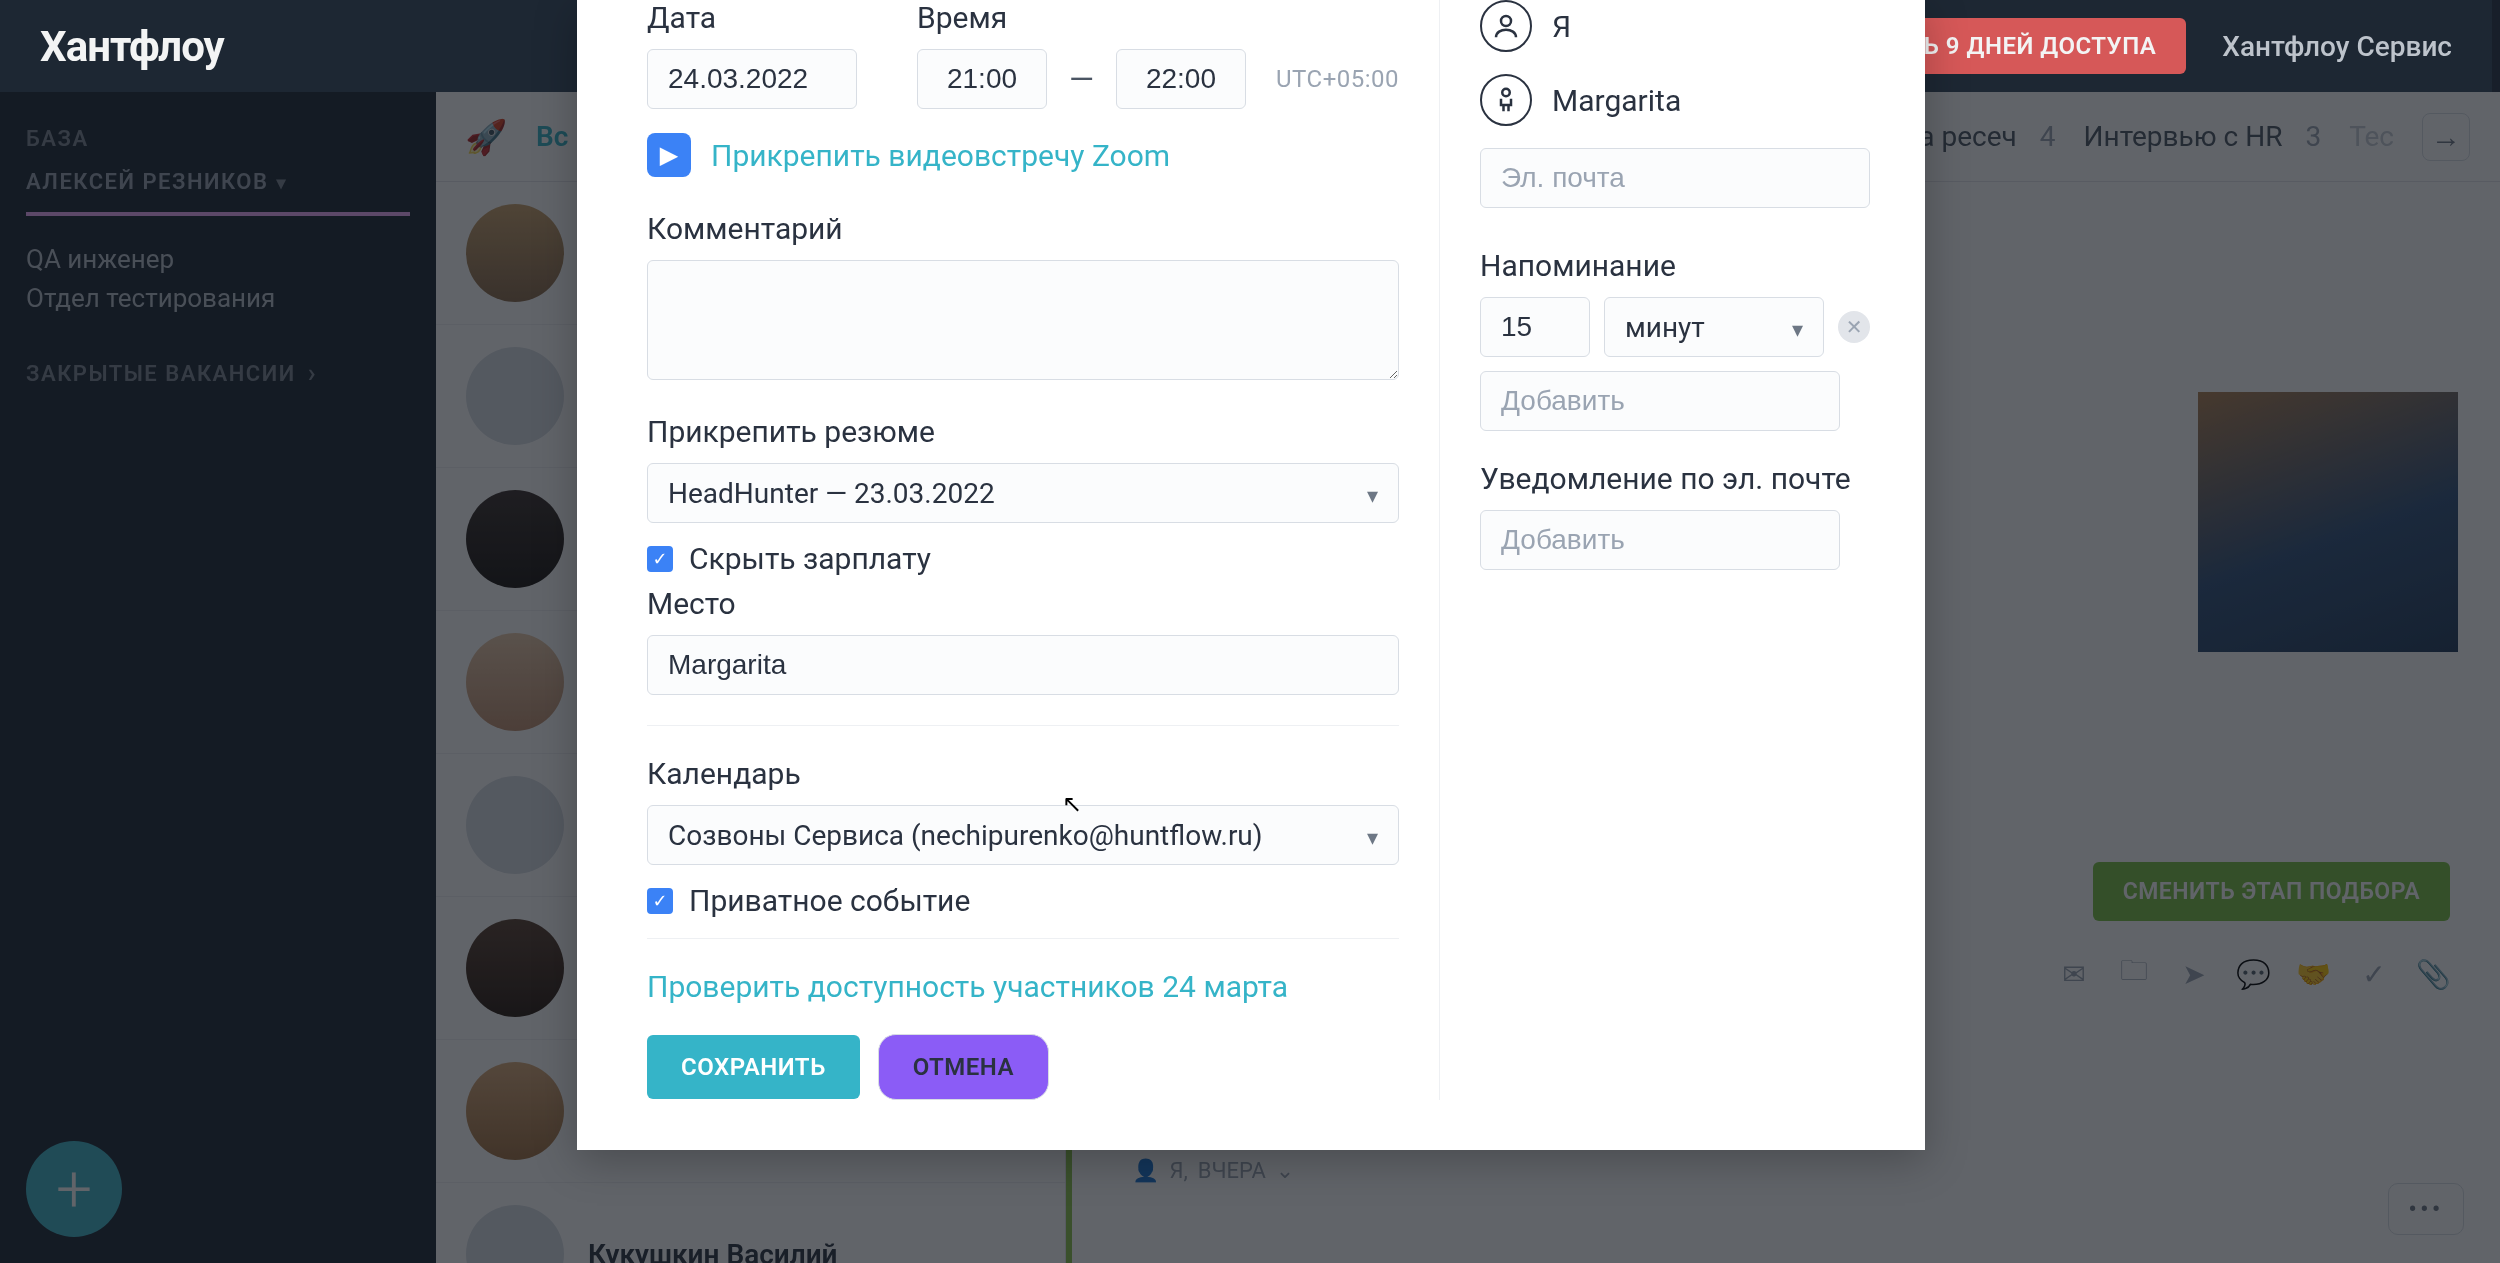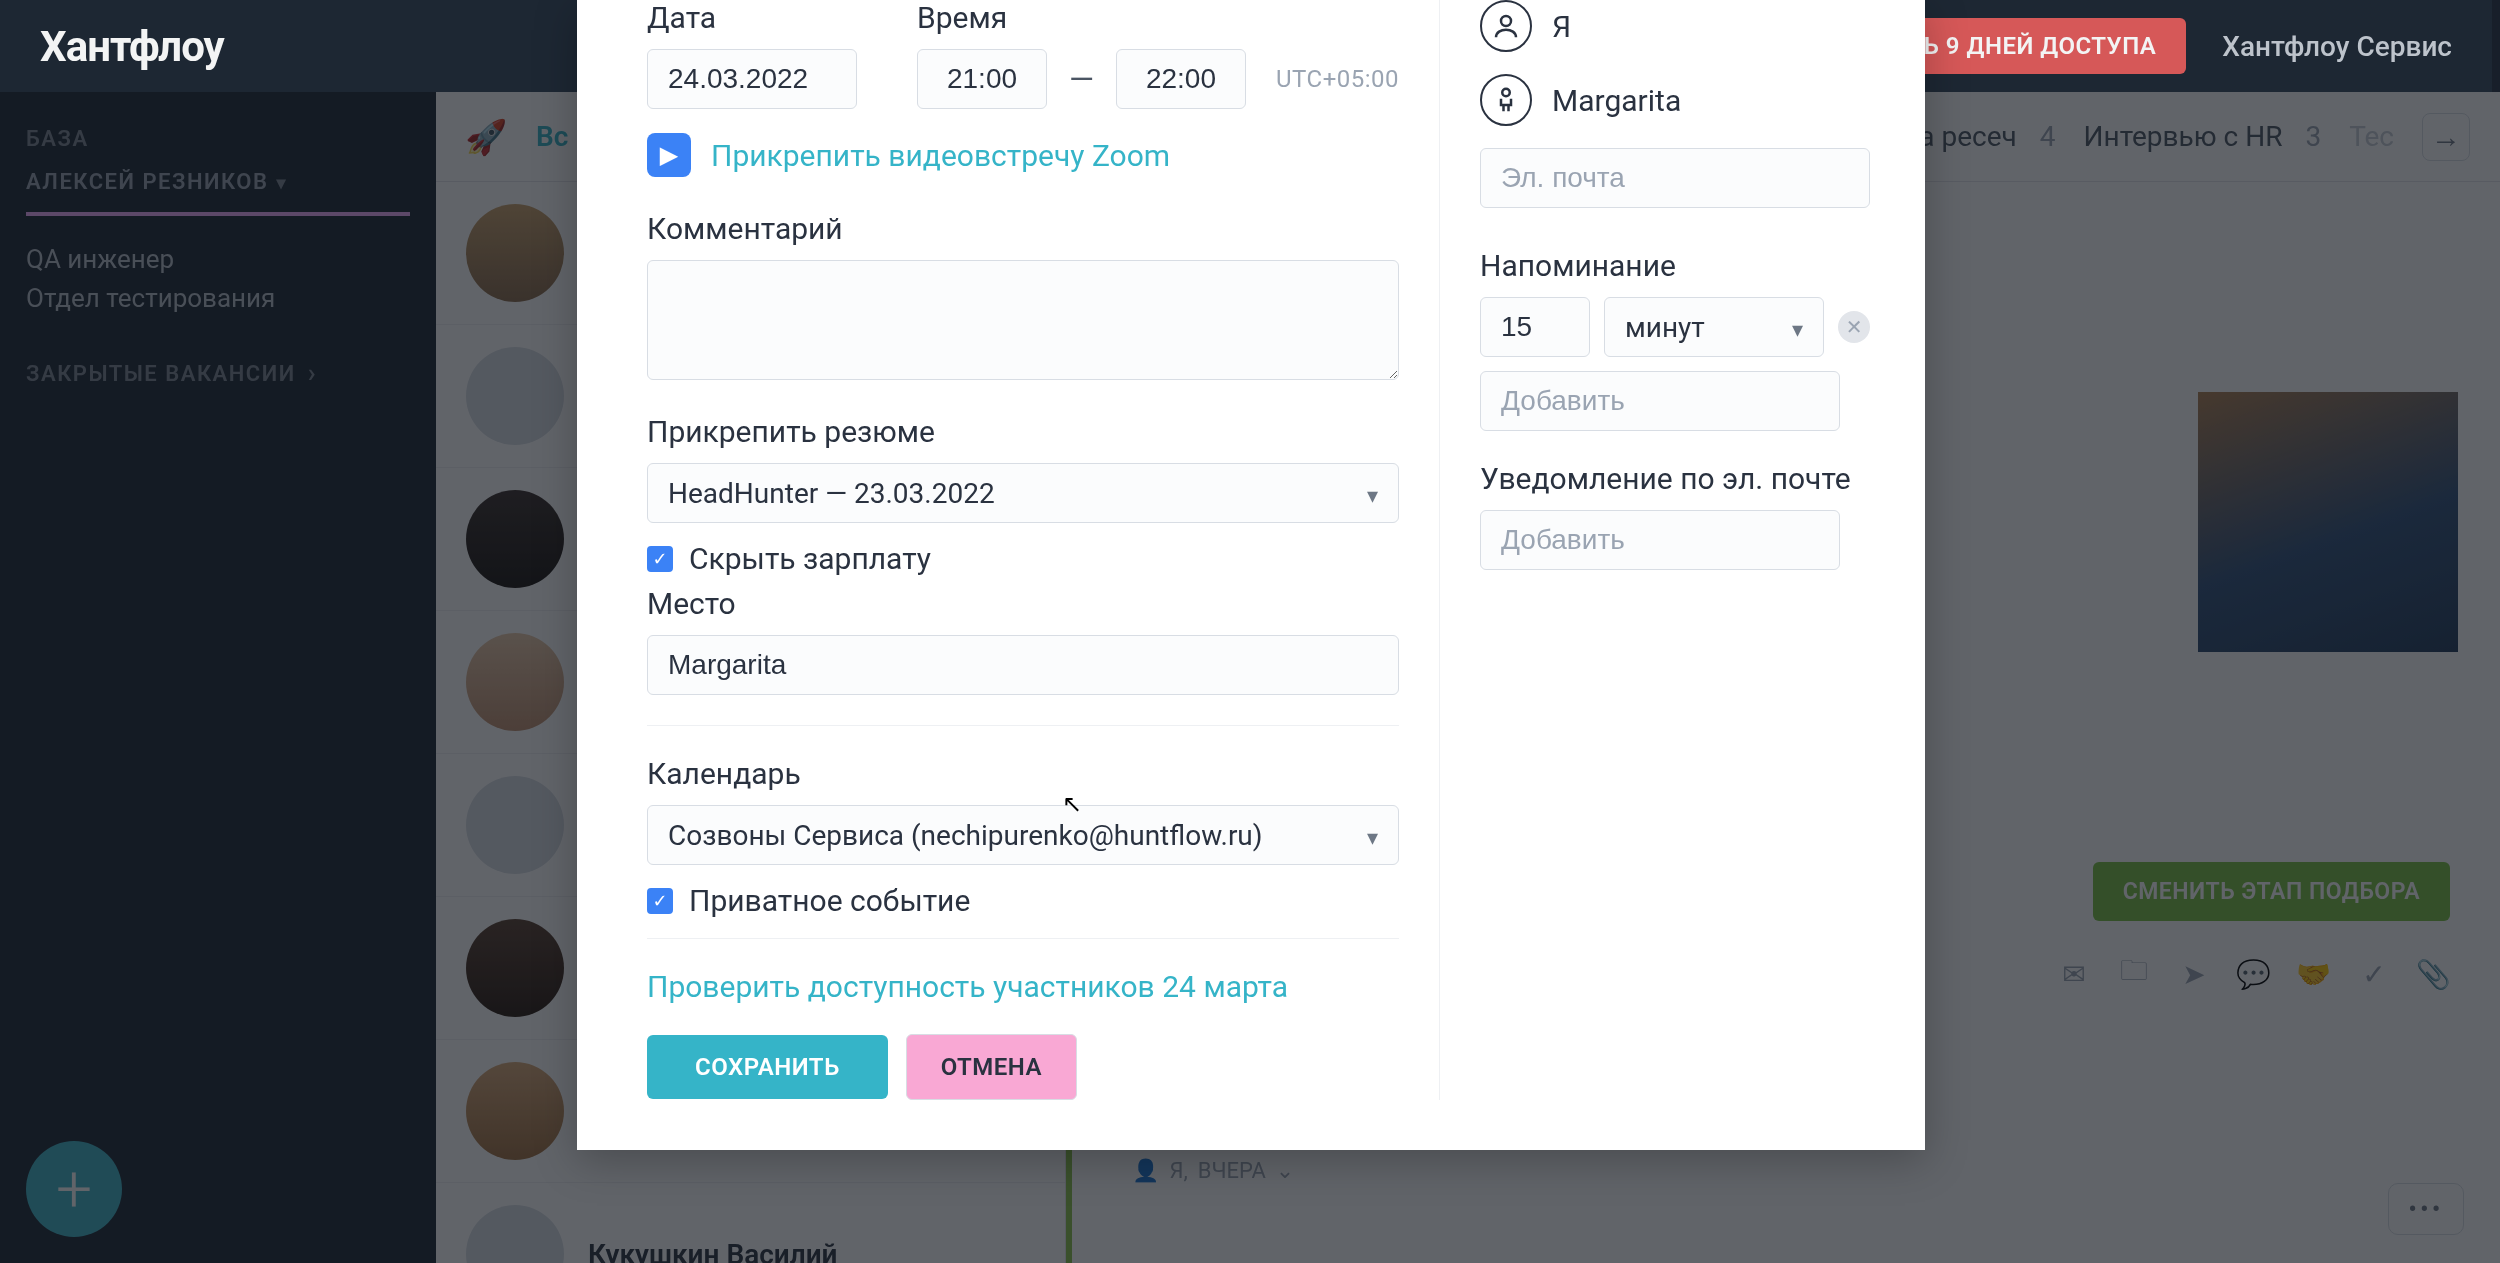--- a/index.html
+++ b/index.html
@@ -71,22 +71,22 @@
   .zoom-row { display:flex; align-items:center; gap:20px; margin:24px 0 34px; cursor:pointer; }
   .zoom-icon { width:44px; height:44px; border-radius:8px; background:#3b82f6; display:flex; align-items:center; justify-content:center; color:#fff; font-size:24px; }
   .zoom-text { font-size:30px; color:#35b4c8; }
   
   .chk-row { display:flex; align-items:center; gap:16px; font-size:30px; color:#2a3240; margin-top:18px; }
   .chk { width:26px; height:26px; border:2px solid #3b82f6; background:#3b82f6; border-radius:4px; display:flex; align-items:center; justify-content:center; color:#fff; font-size:18px; }
   
   .link-check { font-size:30px; color:#35b4c8; margin:20px 0 30px; border-top:1px solid #eef0f3; padding-top:30px; cursor:pointer; }
   
   .btn-row { display:flex; gap:18px; align-items:center; }
-  .btn-primary { background:#35b4c8; color:#fff; font-size:24px; font-weight:600; letter-spacing:.5px; padding:18px 48px; border-radius:6px; cursor:pointer; }
-  .btn-secondary { background:#f9a8d4; border:1px solid #d8dde4; color:#2a3240; font-size:24px; font-weight:600; letter-spacing:.5px; padding:18px 34px; border-radius:6px; cursor:pointer; }
+  .btn-primary { background:#35b4c8; color:#fff; font-size:24px; font-weight:600; letter-spacing:.5px; padding:18px 34px; border-radius:6px; cursor:pointer; }
+  .btn-secondary { background:#8b5cf6; border:1px solid #d8dde4; color:#2a3240; font-size:24px; font-weight:600; letter-spacing:.5px; padding:18px 34px; border-radius:18px; cursor:pointer; }
   
   .participant { display:flex; align-items:center; gap:20px; margin-bottom:22px; }
   .p-avatar { width:52px; height:52px; border-radius:50%; border:2px solid #2a3240; display:flex; align-items:center; justify-content:center; background:#fff; }
   .p-avatar svg{width:30px;height:30px;}
   .p-name { font-size:30px; color:#2a3240; }
   
   .reminder-row { display:flex; align-items:center; gap:14px; }
   .remove-circle { width:32px; height:32px; border-radius:50%; background:#e2e5ea; color:#9aa4b2; display:flex; align-items:center; justify-content:center; font-size:20px; cursor:pointer;}
   
   .hr { border:none; border-top:1px solid #eef0f3; margin:30px 0; }

